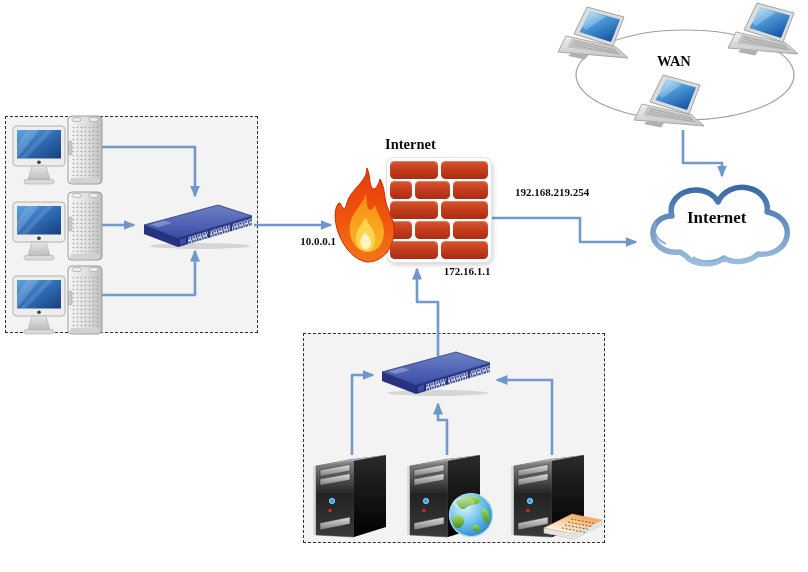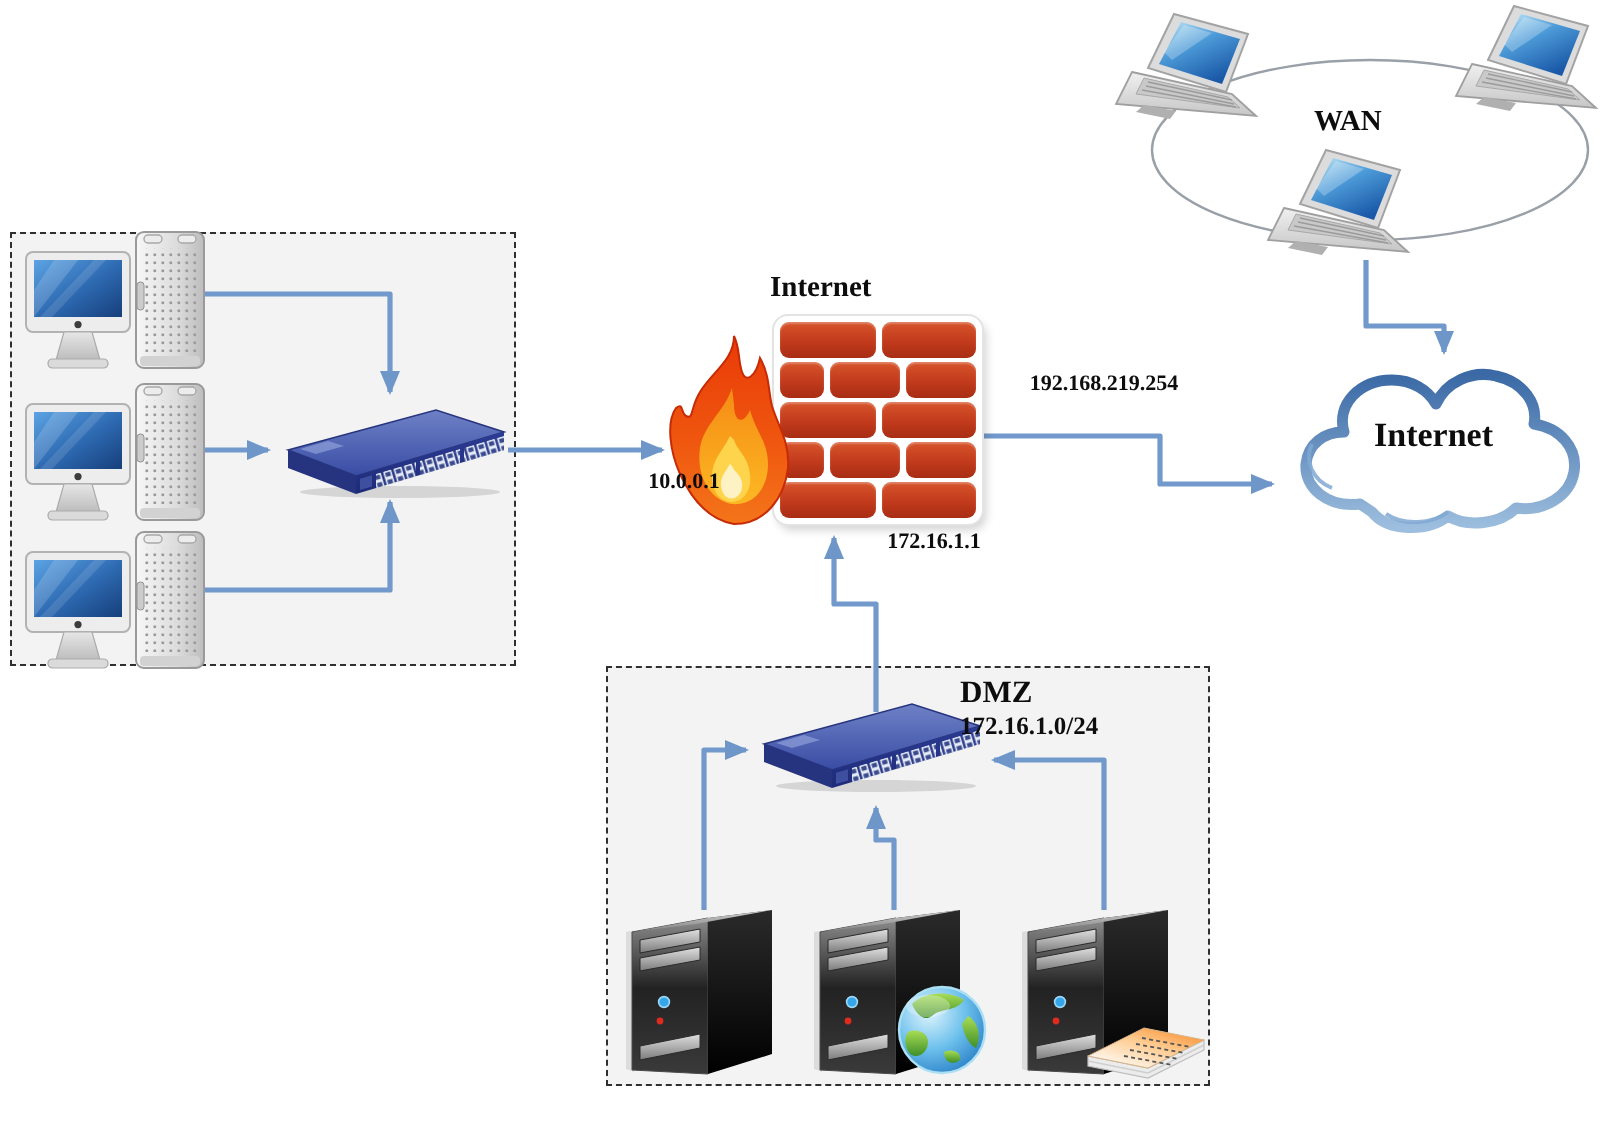--- a/index.html
+++ b/index.html
@@ -14,21 +14,21 @@
   #wan-ellipse-wrap{position:absolute;left:574px;top:28px;z-index:1}
   .lbl{position:absolute;z-index:5;font-weight:bold;line-height:1.15;white-space:nowrap}
   .zone-title{font-size:15.5px}
   .zone-sub{font-size:12.5px}
   .ip{font-size:11px;text-align:center}
   #lbl-internal{left:130px;top:117px;width:122px}
   #lbl-dmz{left:480px;top:338px;width:120px}
   #lbl-fortigate{left:385px;top:136px;width:108px;font-size:14.5px}
   #lbl-wan{left:657px;top:53px;width:52px;font-size:14.5px}
   #lbl-internet{left:687px;top:208px;width:72px;font-size:17px}
-  #ip-internal{left:312px;top:235px;width:60px}
+  #ip-internal{left:288px;top:235px;width:60px}
   #ip-wan{left:492px;top:186px;width:120px}
   #ip-dmz{left:427px;top:265px;width:80px}
   
   #fw-wall{position:absolute;left:387px;top:158px;width:104px;height:104px;box-sizing:border-box;
            background:#fff;border-radius:7px;padding:3px;display:flex;flex-direction:column;gap:2px;
            box-shadow:0 0 0 1px #e3e3e3, 2px 3px 5px rgba(0,0,0,.18);z-index:3}
   .brick-row{display:flex;gap:3px;height:18.4px;overflow:hidden;border-radius:3px}
   .brick{background:linear-gradient(180deg,#d7552c 0%,#c23a1c 55%,#a82d14 100%);
          border-radius:4.5px;box-shadow:inset 0 1px 1px rgba(255,255,255,.28);flex:0 0 auto}
   .b-full{width:46px;flex:1 1 auto}
@@ -333,24 +333,20 @@
         <use href="#sym-laptop"></use>
       </svg>
     </div>
 
   <div class="icon" style="left:646px;top:178px">
     <svg width="150" height="96">
         <use href="#sym-cloud"></use>
       </svg>
     </div>
 
-  <div class="lbl" id="lbl-dmz">
-    <div class="zone-title">DMZ</div>
-    <div class="zone-sub">172.16.1.0/24</div>
-  </div>
   <div class="lbl" id="lbl-fortigate">Internet</div>
   <div class="lbl" id="lbl-wan">WAN</div>
   <div class="lbl" id="lbl-internet">Internet</div>
   <div class="lbl ip" id="ip-internal">10.0.0.1</div>
   <div class="lbl ip" id="ip-wan">192.168.219.254</div>
   <div class="lbl ip" id="ip-dmz">172.16.1.1</div>
 
 </div>
 
 </body></html>

